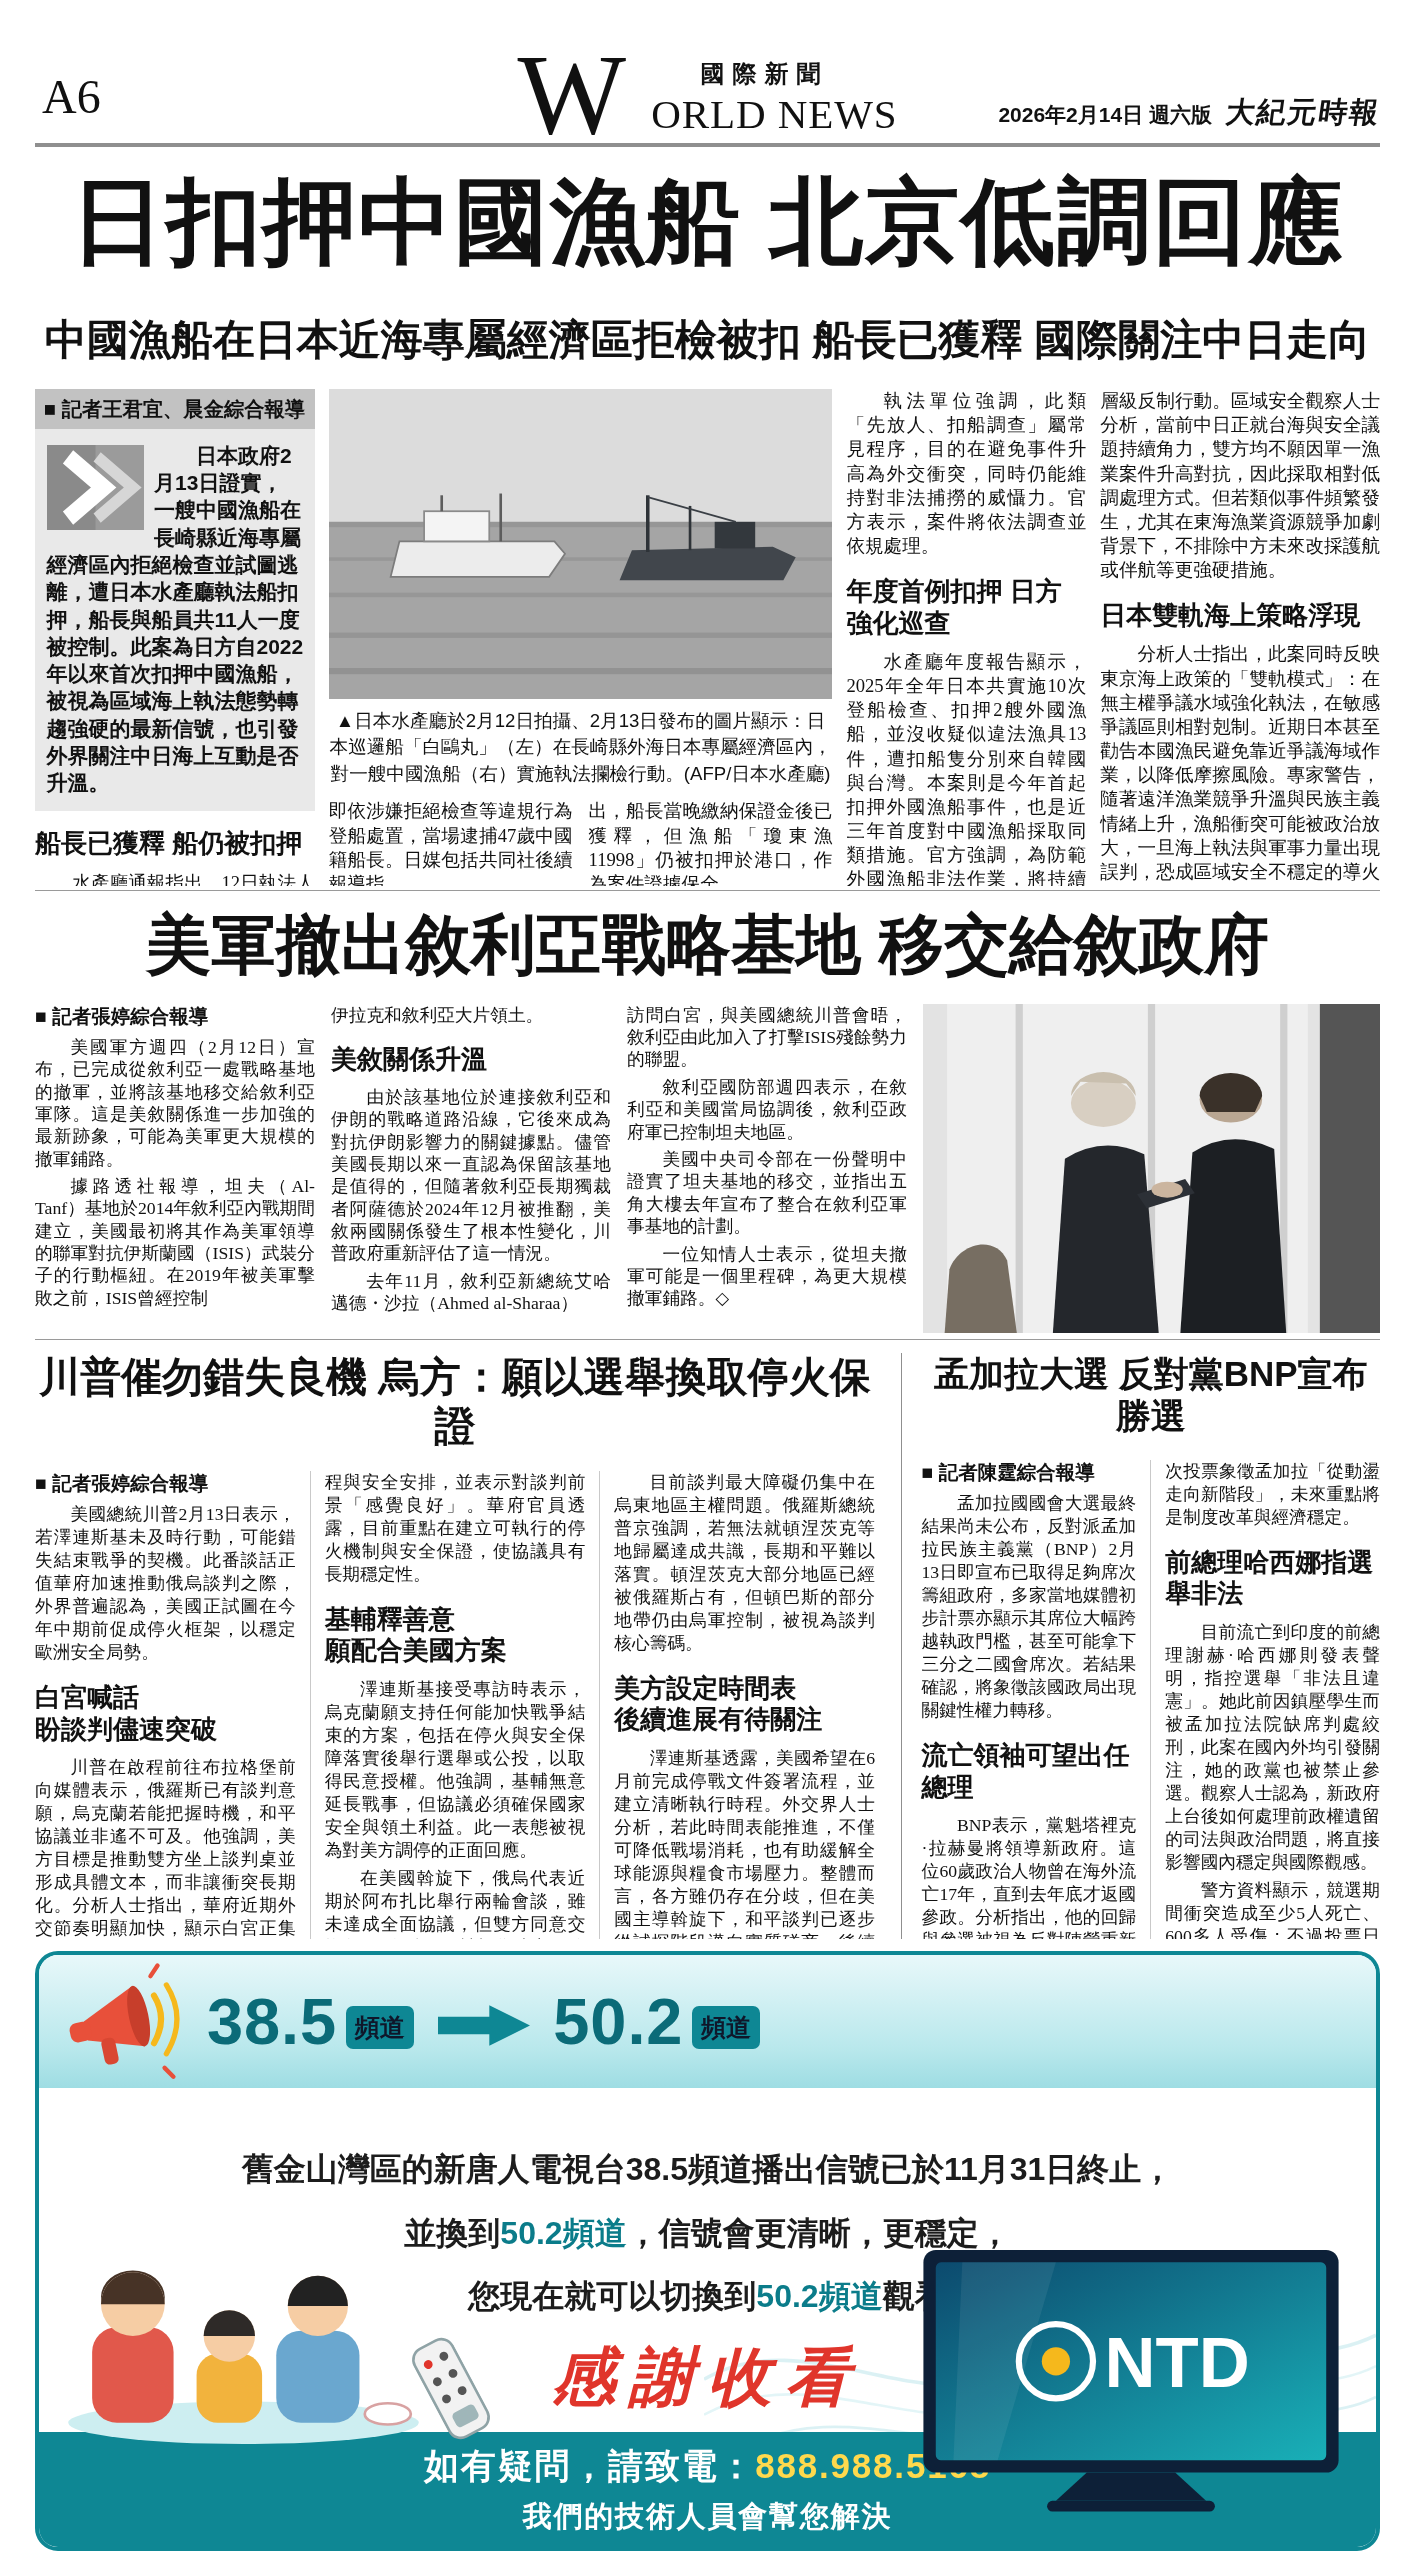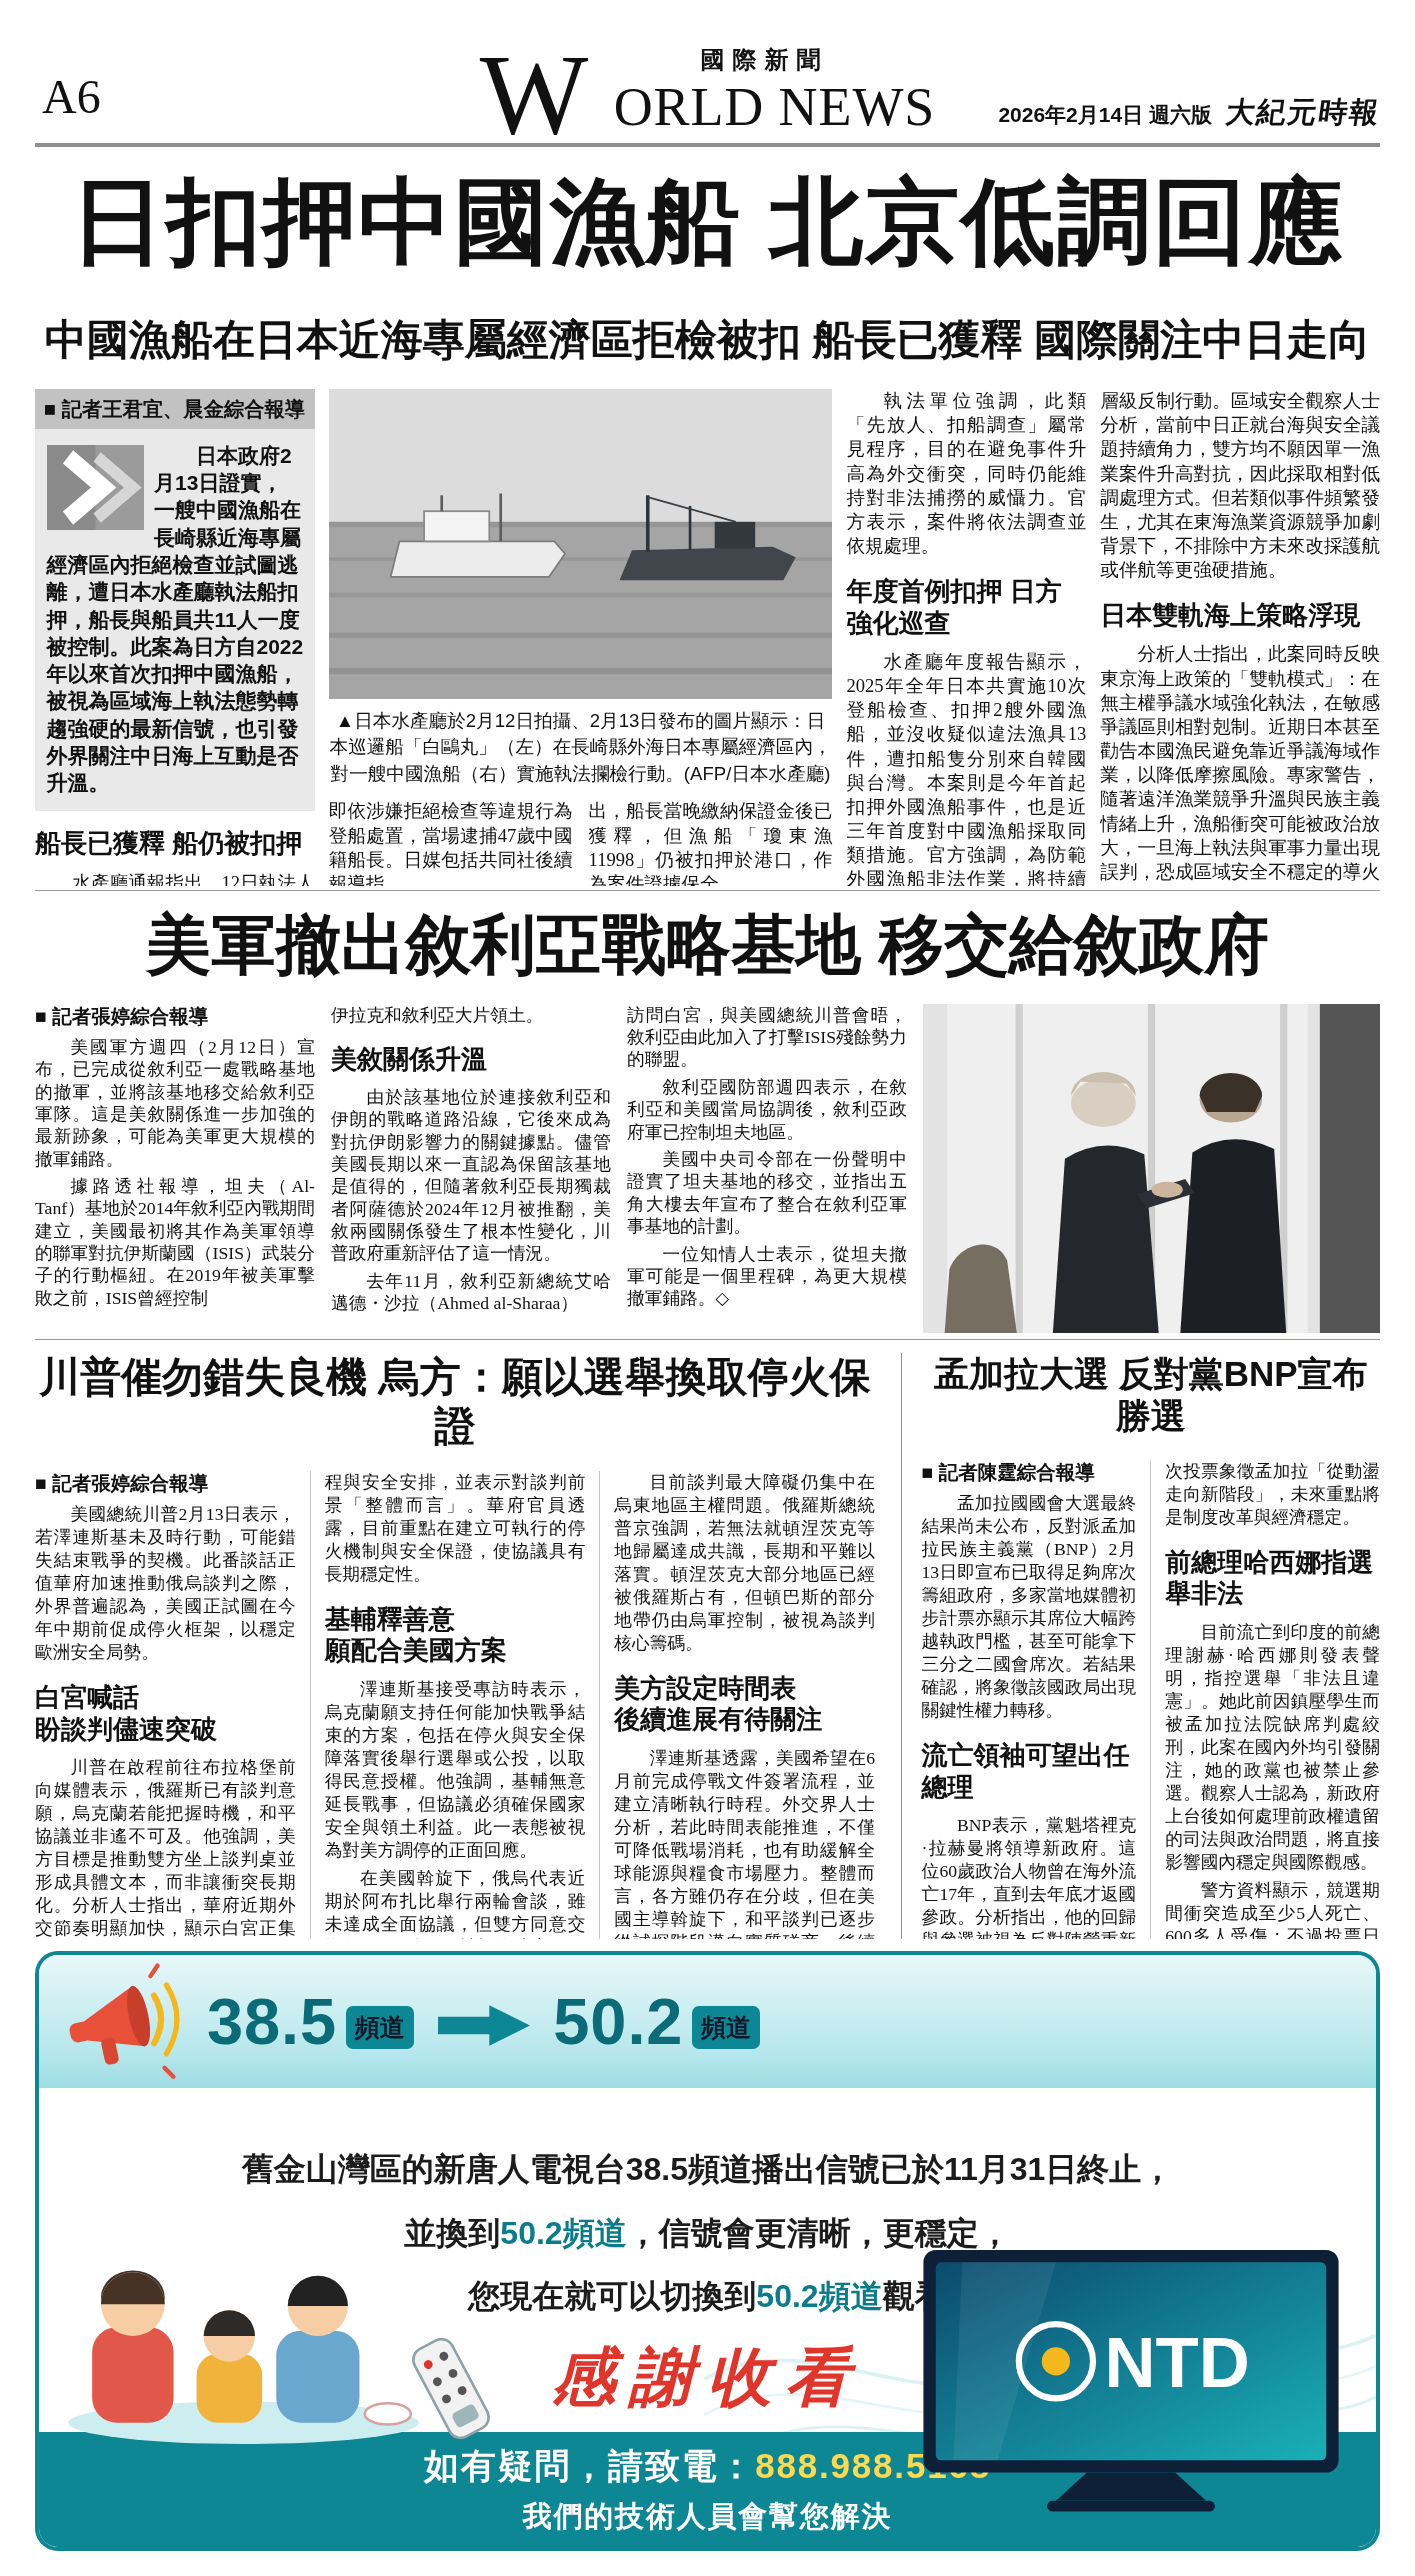--- a/index.html
+++ b/index.html
@@ -9,21 +9,21 @@
     margin: 0 auto; overflow: hidden; color: #111;
     font-family: "Liberation Serif", "DejaVu Serif", serif;
   }
   
   .hdr { position:absolute; left:35px; right:35px; top:23px; height:117px; }
   .pageno { position:absolute; left:7px; bottom:16px; font-size:48px; }
   .masthead { position:absolute; left:50%; transform:translateX(-50%); bottom:0; display:flex; align-items:flex-end; }
   .mast-w { font-size:115px; line-height:.78; }
   .mast-right { display:flex; flex-direction:column; margin-left:5.3px; padding-bottom:1.8px;align-items:center; }
   .mast-cn { font-size:24px; letter-spacing:8px; font-weight:600; font-family:"Liberation Sans",sans-serif; }
-  .mast-en { font-size:54px; letter-spacing:0.9px;margin-left:20px; }
+  .mast-en { font-size:41px; letter-spacing:0.9px;margin-left:20px; }
   .hdr-right { position:absolute; right:0; bottom:7px; display:flex; align-items:baseline; gap:14px; }
   .hdr-date { font-size:21px; font-weight:bold; font-family:"Liberation Sans",sans-serif; }
   .hdr-paper { font-size:29px; font-weight:900; transform:skewX(-8deg); letter-spacing:1.8px; }
   .hdr-rule { position:absolute; left:35px; right:35px; top:143px; border-top:4.4px solid #8f8f8f; }
 
   
   .main-head { position:absolute; top:163px; left:0; width:100%; text-align:center;
     font:900 94px/1.25 "Liberation Sans",sans-serif; letter-spacing:1.8px; }
   .main-sub  { position:absolute; top:315px; left:0; width:100%; text-align:center;
     font:900 42px/1.2 "Liberation Sans",sans-serif; }
@@ -244,21 +244,21 @@
       <div class="art3-body">
         <div class="a3col">
           <div class="byline-plain">■ 記者張婷綜合報導</div>
           <p class="body">美國總統川普2月13日表示，若澤連斯基未及時行動，可能錯失結束戰爭的契機。此番談話正值華府加速推動俄烏談判之際，外界普遍認為，美國正試圖在今年中期前促成停火框架，以穩定歐洲安全局勢。</p>
           <div class="col-heading ml-heading">白宮喊話
 盼談判儘速突破</div>
           <p class="body">川普在啟程前往布拉格堡前向媒體表示，俄羅斯已有談判意願，烏克蘭若能把握時機，和平協議並非遙不可及。他強調，美方目標是推動雙方坐上談判桌並形成具體文本，而非讓衝突長期化。分析人士指出，華府近期外交節奏明顯加快，顯示白宮正集中資源促成突破。</p>
 
         </div>
         <div class="a3col">
-          <p class="body noindent">程與安全安排，並表示對談判前景「整體而言」。華府官員透露，目前重點在建立可執行的停火機制與安全保證，使協議具有長期穩定性。</p>
+          <p class="body noindent">程與安全安排，並表示對談判前景「感覺良好」。華府官員透露，目前重點在建立可執行的停火機制與安全保證，使協議具有長期穩定性。</p>
           <div class="col-heading ml-heading">基輔釋善意
 願配合美國方案</div>
           <p class="body">澤連斯基接受專訪時表示，烏克蘭願支持任何能加快戰爭結束的方案，包括在停火與安全保障落實後舉行選舉或公投，以取得民意授權。他強調，基輔無意延長戰事，但協議必須確保國家安全與領土利益。此一表態被視為對美方調停的正面回應。</p>
           <p class="body">在美國斡旋下，俄烏代表近期於阿布扎比舉行兩輪會談，雖未達成全面協議，但雙方同意交換各157名戰俘，被視為建立互信的重要一步。</p>
         </div>
         <div class="a3col">
           <p class="body">目前談判最大障礙仍集中在烏東地區主權問題。俄羅斯總統普京強調，若無法就頓涅茨克等地歸屬達成共識，長期和平難以落實。頓涅茨克大部分地區已經被俄羅斯占有，但頓巴斯的部分地帶仍由烏軍控制，被視為談判核心籌碼。</p>
           <div class="col-heading ml-heading">美方設定時間表
 後續進展有待關注</div>
           <p class="body">澤連斯基透露，美國希望在6月前完成停戰文件簽署流程，並建立清晰執行時程。外交界人士分析，若此時間表能推進，不僅可降低戰場消耗，也有助緩解全球能源與糧食市場壓力。整體而言，各方雖仍存在分歧，但在美國主導斡旋下，和平談判已逐步從試探階段邁向實質磋商，後續進展備受國際社會關注。◇</p>

